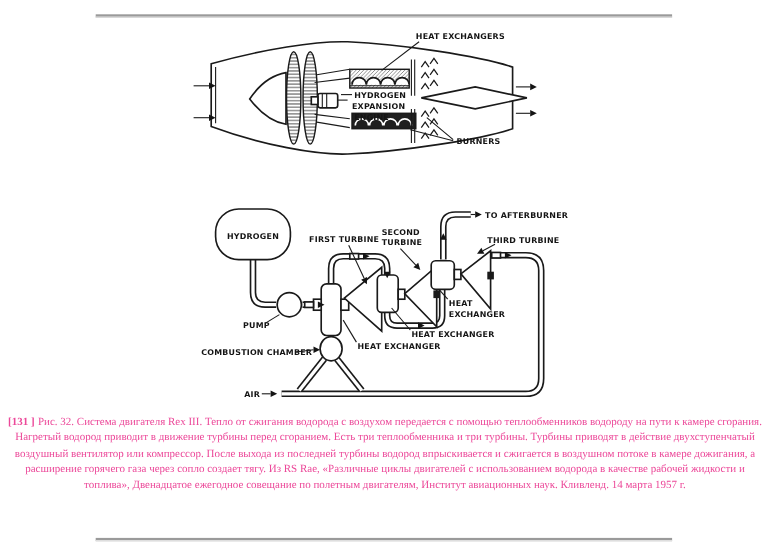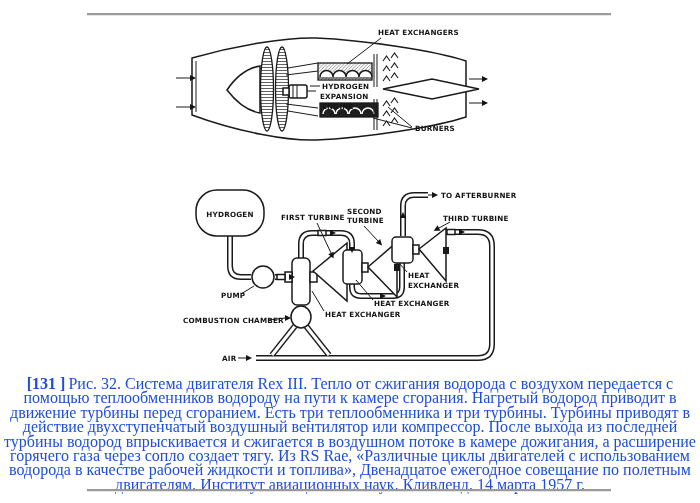--- a/index.html
+++ b/index.html
@@ -8,21 +8,21 @@
     font-family:"Liberation Serif",serif;overflow:hidden;
   }
   .rule{position:absolute;left:87px;width:524px;height:2px;background:#9a9a9a;border-bottom:1px solid #e6e6e6;}
   .rule-top{top:13px;}
   .rule-bottom{top:489px;}
   svg.diag{position:absolute;overflow:visible;}
   #engineDiag{left:170px;top:18px;width:330px;height:148px;}
   #flowDiag{left:178px;top:183px;width:337px;height:192px;}
   .caption{
     position:absolute;top:377px;left:4px;width:692px;margin:0;
-    text-align:center;font-size:16px;line-height:14.4px;color:#1d4ed8;
+    text-align:center;font-size:10px;line-height:14.4px;color:#ec4899;
   }
   .caption b{margin-right:3px;}
   
   .ln{fill:none;stroke:#1a1a1a;stroke-width:1.5;}
   .thin{fill:none;stroke:#1a1a1a;stroke-width:1;}
   .fw{fill:#ffffff;stroke:#1a1a1a;stroke-width:1.5;}
   .pipeO{fill:none;stroke:#1a1a1a;stroke-width:6;stroke-linejoin:round;}
   .pipeI{fill:none;stroke:#ffffff;stroke-width:3;stroke-linejoin:round;}
   .sq{fill:#1a1a1a;stroke:none;}
   .ah{fill:#141414;stroke:none;}

